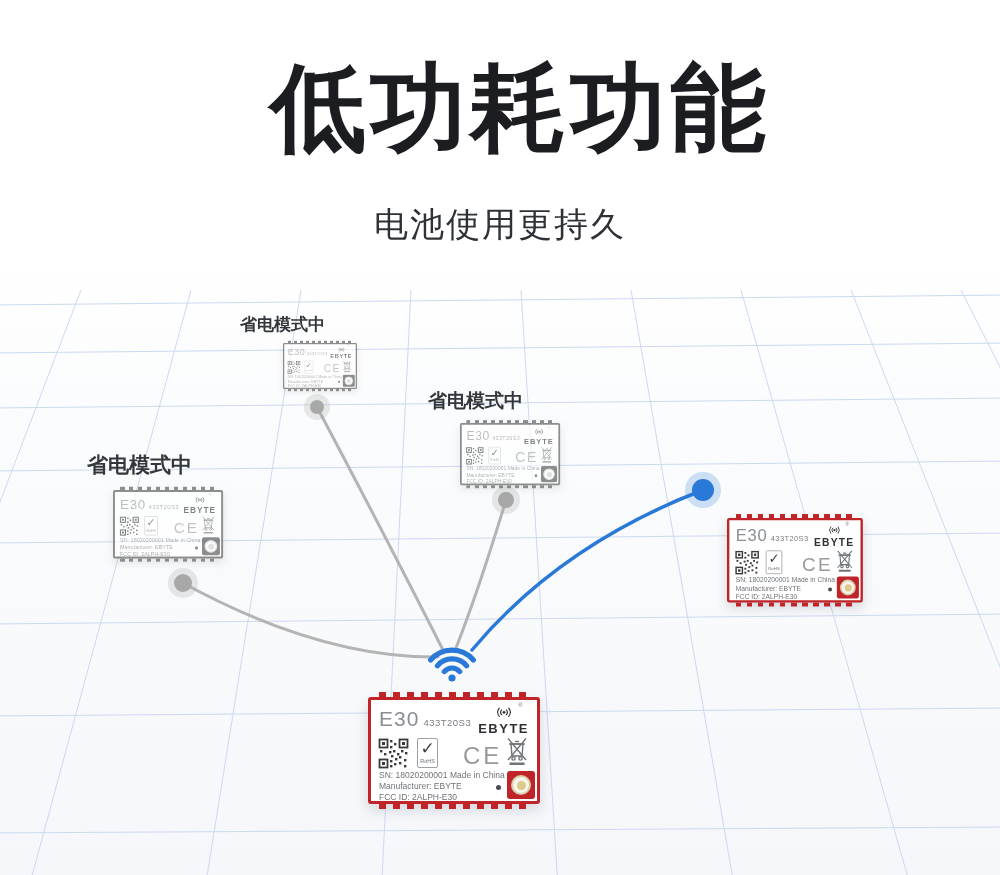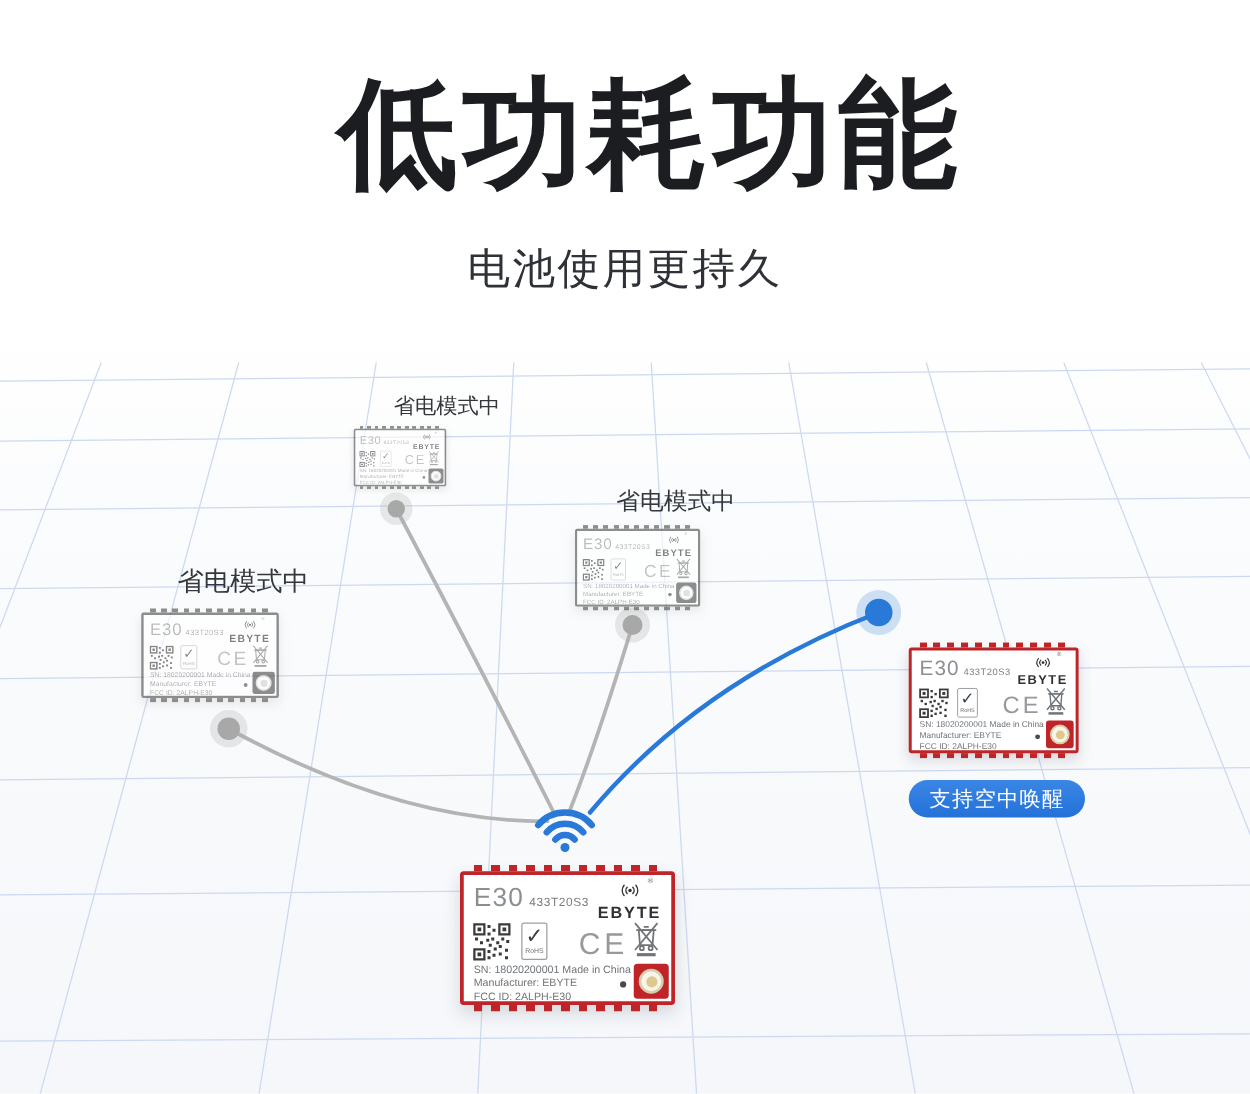--- a/index.html
+++ b/index.html
@@ -2,37 +2,37 @@
 <html><head>
 <meta charset="utf-8">
 <style>
   html,body{margin:0;padding:0;background:#fff;}
   .stage{position:relative;width:1000px;height:875px;overflow:hidden;
          font-family:"Liberation Sans","DejaVu Sans",sans-serif;
          background:linear-gradient(180deg,#ffffff 0%,#ffffff 30%,#fbfcfd 45%,#f5f7fa 100%);}
   
   .title{position:absolute;top:55px;left:0;width:100%;text-align:center;
          font-size:96px;font-weight:700;color:#1b1d21;letter-spacing:4px;line-height:1.1;padding-left:20px;}
-  .subtitle{position:absolute;top:192px;left:0;width:100%;text-align:center;
+  .subtitle{position:absolute;top:202px;left:0;width:100%;text-align:center;
             font-size:34px;font-weight:400;color:#2e3237;letter-spacing:2px;}
   
   svg.grid,svg.links{position:absolute;left:0;top:0;width:1000px;height:875px;}
   svg.grid{z-index:0;} svg.links{z-index:1;}
   
   .dot{position:absolute;border-radius:50%;z-index:2;}
   .dot-gray{background:#a8a8a8;box-shadow:0 0 0 6px rgba(168,168,168,.25);}
   .dot-blue{background:#2979d9;box-shadow:0 0 0 7px rgba(41,121,217,.22);}
   .dot-top{left:310px;top:400px;width:14px;height:14px;}
   .dot-mid{left:498px;top:492px;width:16px;height:16px;}
   .dot-left{left:174px;top:574px;width:18px;height:18px;}
   .dot-wake{left:692px;top:479px;width:22px;height:22px;}
   
   .wifi{position:absolute;left:422px;top:634px;width:60px;height:50px;z-index:2;}
   
-  .label{position:absolute;color:#33373c;font-weight:400;z-index:3;text-align:right;width:160px;}
+  .label{position:absolute;color:#33373c;font-weight:700;z-index:3;text-align:left;width:160px;}
   .label-top{left:240px;top:313px;font-size:17px;}
   .label-mid{left:428px;top:388px;font-size:19px;}
   .label-left{left:87px;top:451px;font-size:21px;}
   .wake-label{position:absolute;left:727px;top:446px;font-size:22px;font-weight:700;
               color:#1c6fd6;line-height:29px;z-index:3;}
   .badge{position:absolute;left:727px;top:624px;width:141px;height:30px;border-radius:15px;
          background:linear-gradient(180deg,#3a86e6,#2372d8);color:#fff;font-size:17px;
          display:flex;align-items:center;justify-content:center;letter-spacing:1px;z-index:3;}
   
   .module{position:absolute;width:172px;height:107px;background:#fff;border:3px solid #bf2428;
@@ -119,21 +119,20 @@
     </svg>
   </div>
 
   <div class="title">低功耗功能</div>
   <div class="subtitle">电池使用更持久</div>
 
   <div class="label label-top">省电模式中</div>
   <div class="label label-mid">省电模式中</div>
   <div class="label label-left">省电模式中</div>
 
-  <div class="badge">支持空中唤醒</div>
 
     <div class="module mod-top sleep">
       <div class="pins pins-top"></div>
       <div class="pins pins-bottom"></div>
       <div class="m-model">
         <span class="m-e30">E30</span><span class="m-variant">433T20S3</span>
       </div>
       <div class="m-brand">
         <span class="m-ant-row">
           <svg width="24" height="14" viewBox="0 0 26 16" fill="none" stroke="#2f3235" stroke-width="1.3" stroke-linecap="round">

